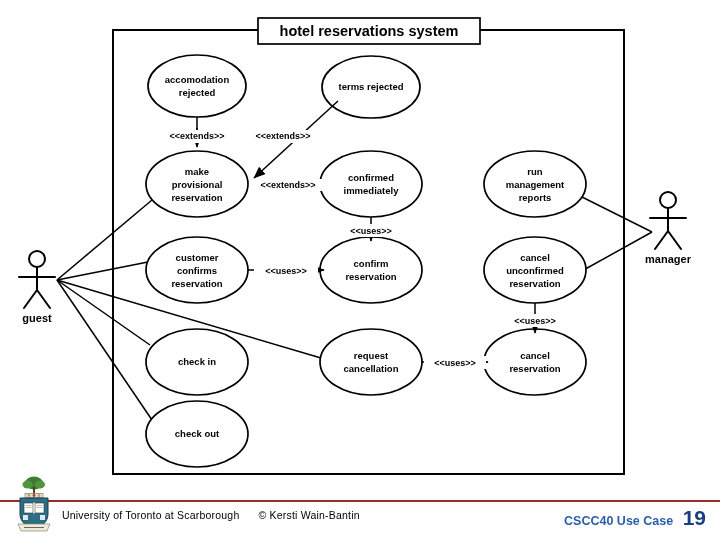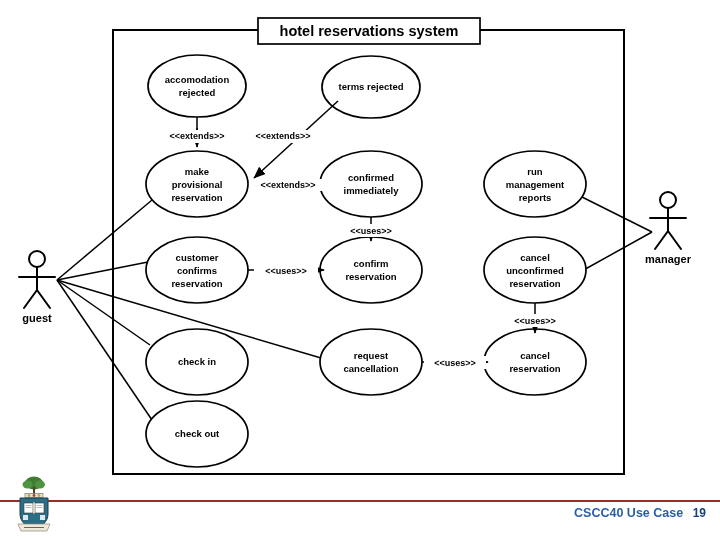--- a/index.html
+++ b/index.html
@@ -71,21 +71,21 @@
   #footer-copy{margin-left:16px;}
   #footer-right{
     position:absolute;right:14px;top:26px;
     font-family:"Liberation Sans", sans-serif;
     font-size:12.5px;
     font-weight:bold;
     color:#2b5eaa;
     white-space:nowrap;
   }
   #page-num{
-    font-size:12px;
+    font-size:21px;
     font-weight:bold;
     color:#1a3f80;
     margin-left:6px;
   }
   #crest{
     position:absolute;left:14px;top:-6px;width:40px;height:60px;
   }
 </style>
 </head>
 <body>
@@ -302,20 +302,24 @@
       <line x1="22.5" y1="31.5" x2="28.5" y2="31.5" stroke="#777" stroke-width="0.5"></line>
       <line x1="22.5" y1="33.5" x2="28.5" y2="33.5" stroke="#777" stroke-width="0.5"></line>
 
       <rect x="9" y="41" width="5" height="5" fill="#ffffff" opacity="0.85"></rect>
       <rect x="26" y="41" width="5" height="5" fill="#ffffff" opacity="0.85"></rect>
 
       <path d="M4,50 H36 L33,57 H7 Z" fill="#efeadb" stroke="#8a8673" stroke-width="0.7"></path>
       <line x1="10" y1="53.5" x2="30" y2="53.5" stroke="#6b6757" stroke-width="1"></line>
     </svg>
 
+    <div id="footer-left">
+      <span>University of Toronto at Scarborough</span>
+      <span id="footer-copy">© Kersti Wain-Bantin</span>
+    </div>
 
     <div id="footer-right">
       <span>CSCC40  Use Case</span>
       <span id="page-num">19</span>
     </div>
   </div>
 
 </div>
 
 </body></html>

